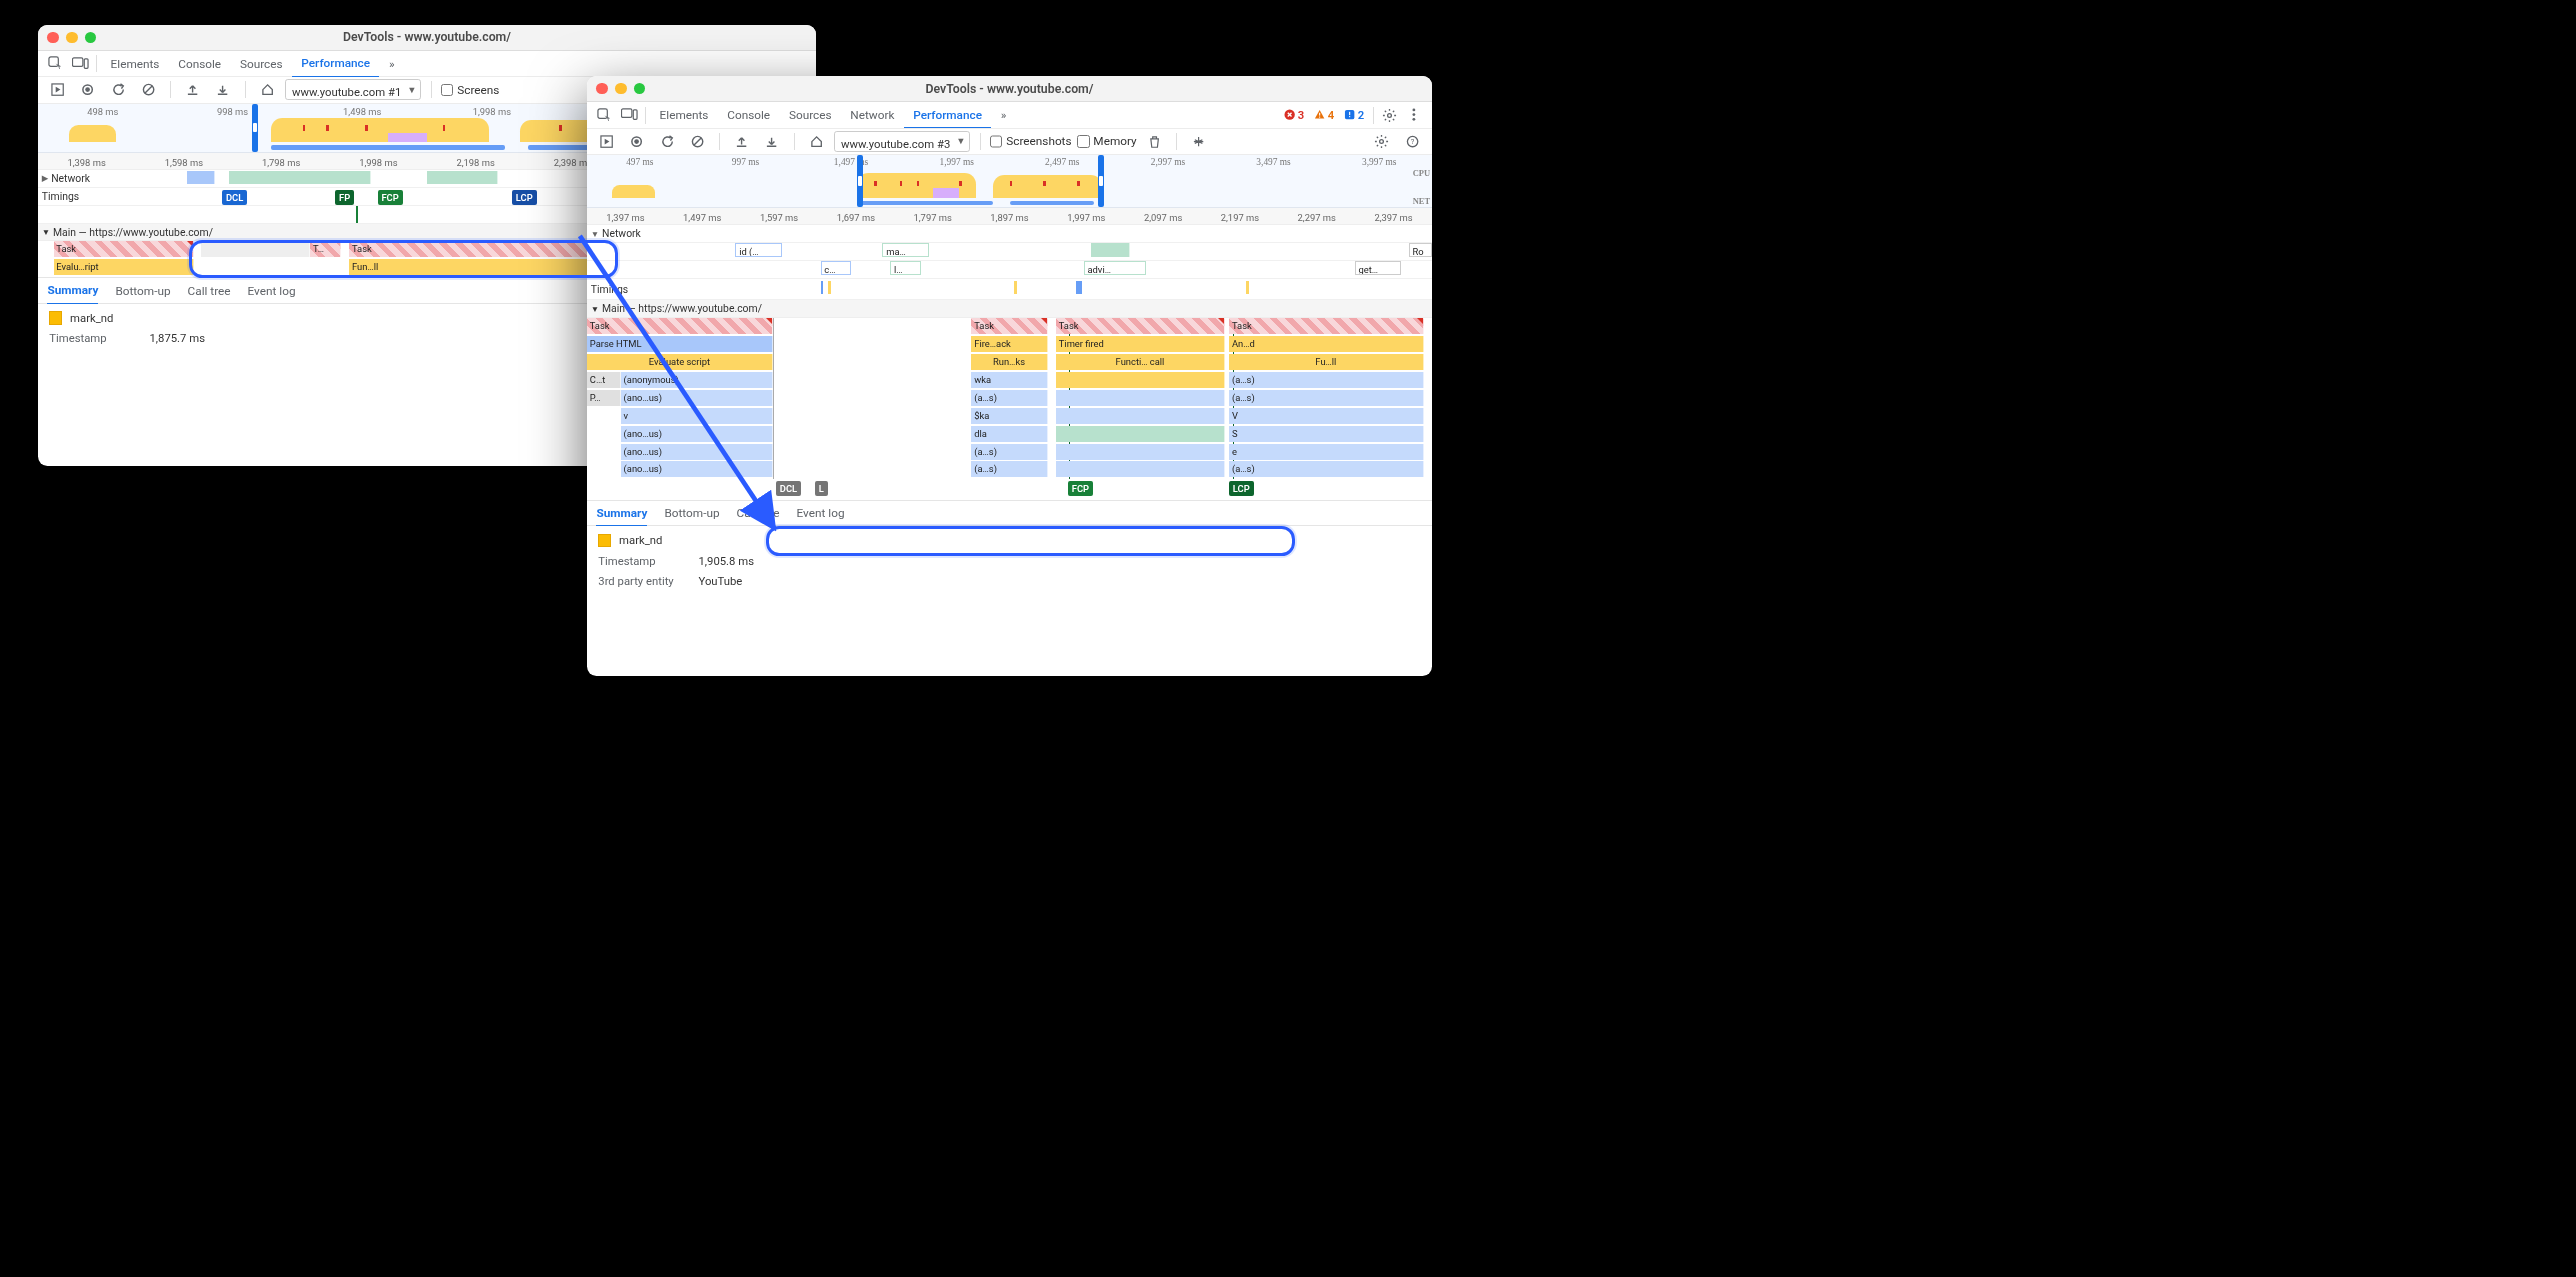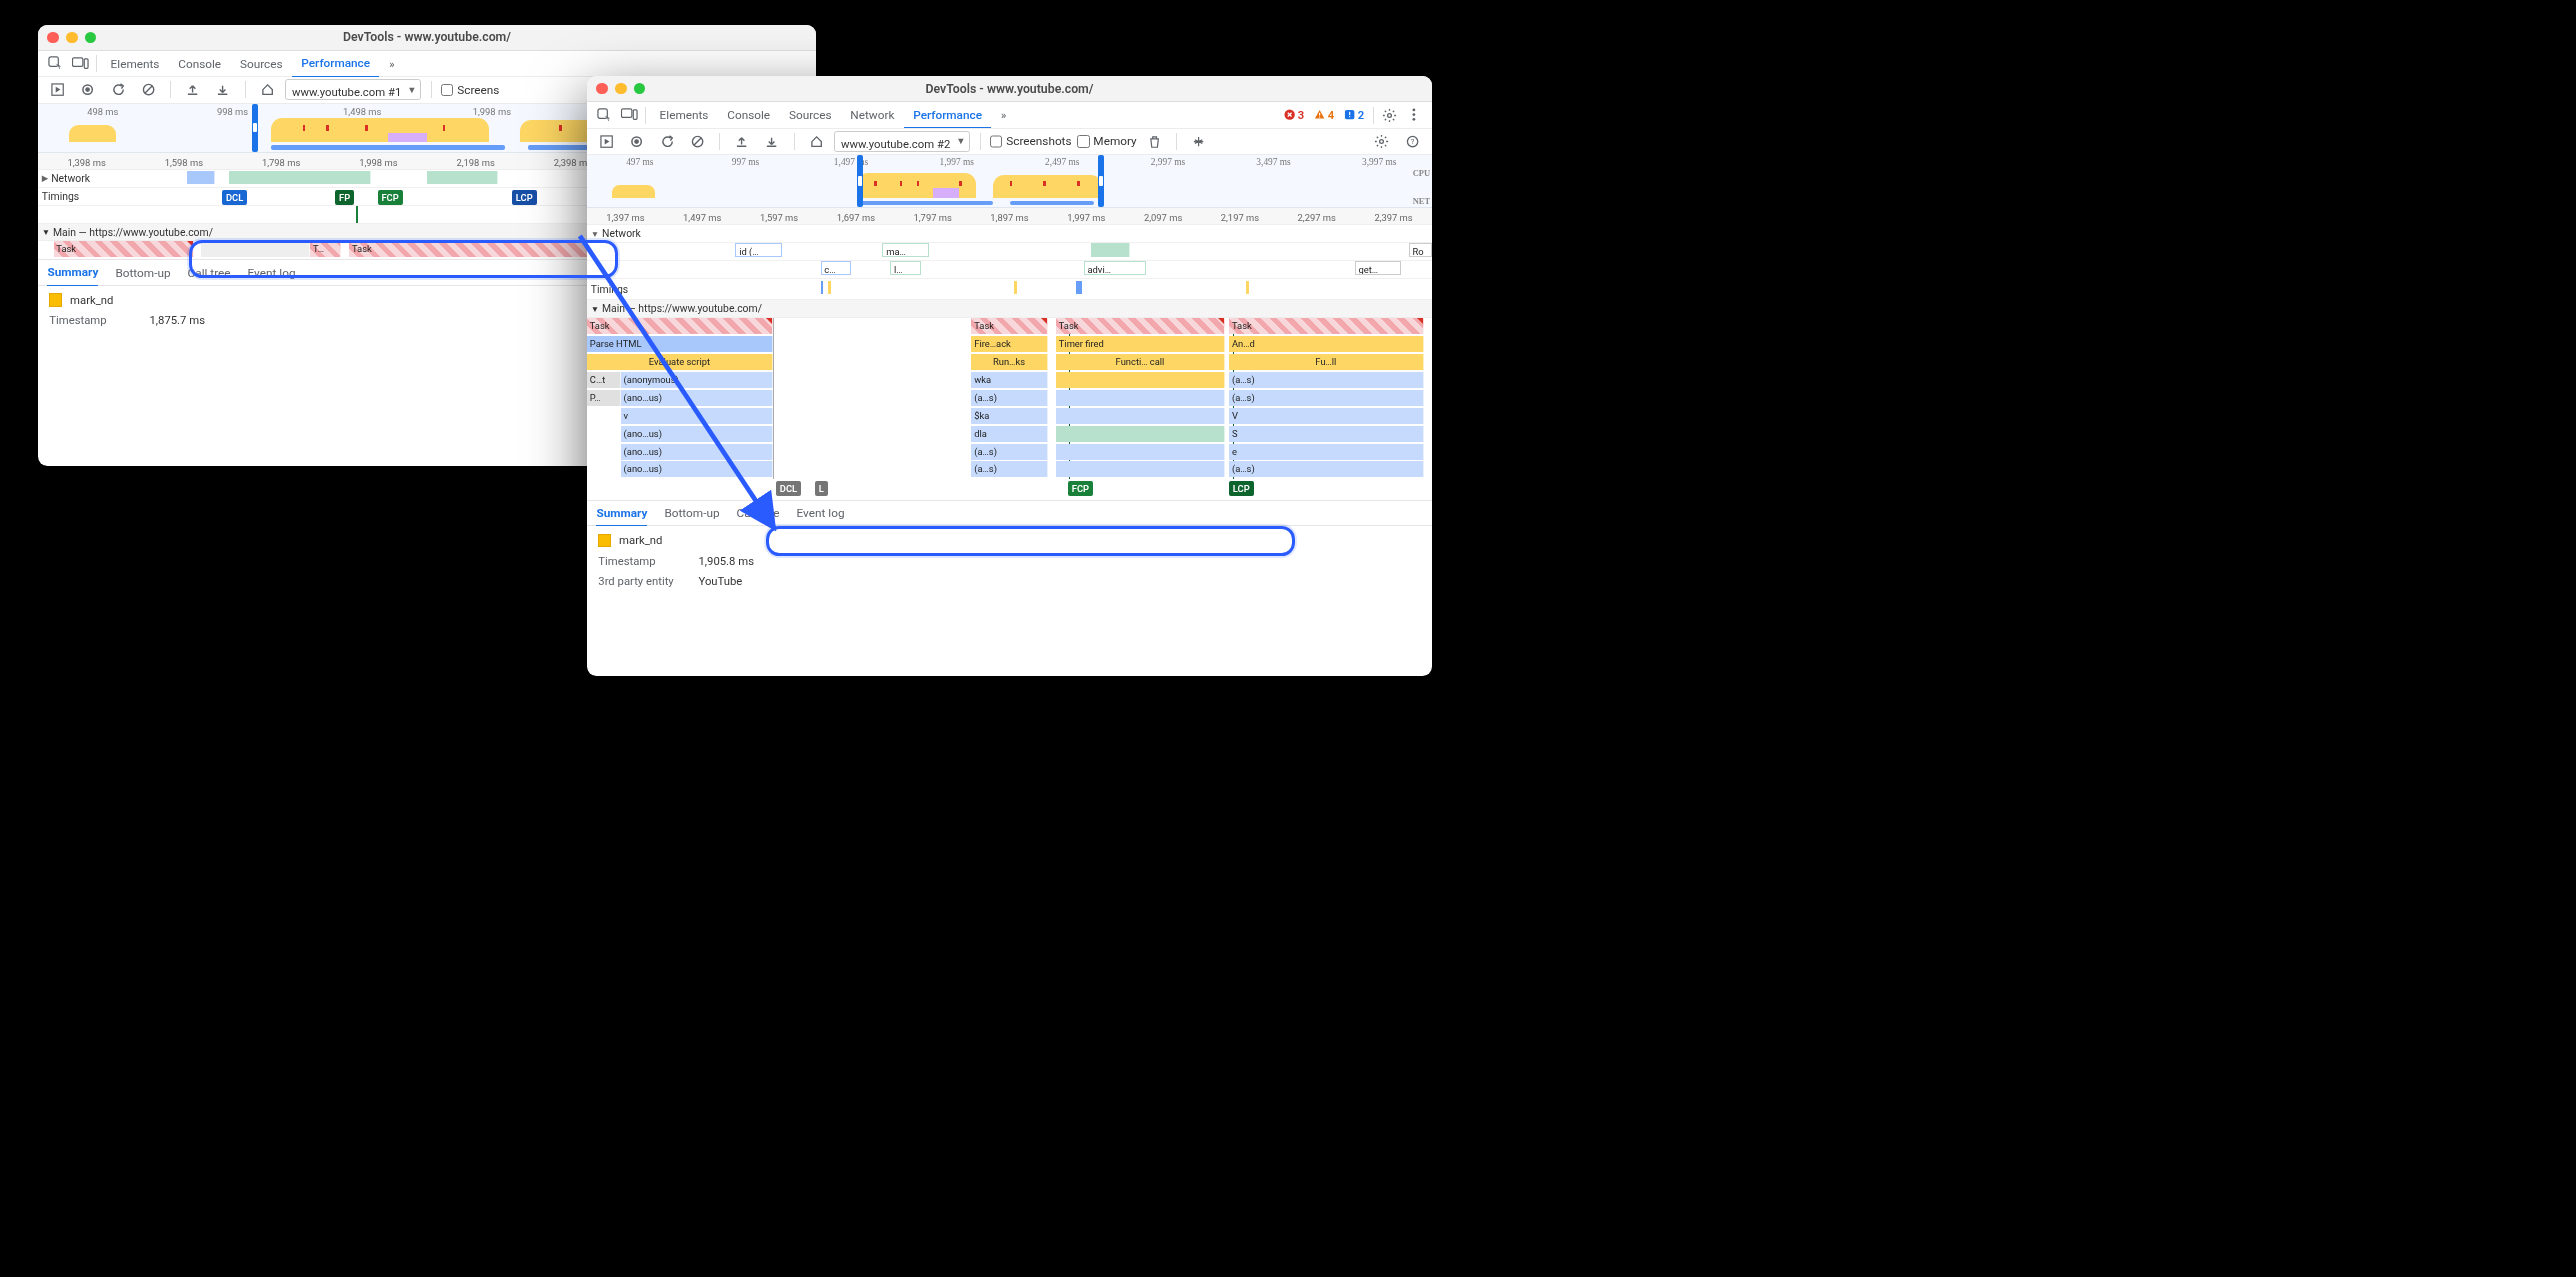--- a/index.html
+++ b/index.html
@@ -306,20 +306,24 @@
   </div>
 
   <div class="flame">
     <div class="row">
       <div class="frame c-grayhatch" style="left:2%;width:18%;"><span class="cornermark"></span><span>Task</span></div>
       <div class="frame c-gray" style="left:21%;width:14%;background:#eee;"></div>
       <div class="frame c-grayhatch" style="left:35%;width:4%;"><span>T…</span></div>
       <div class="frame c-grayhatch" style="left:40%;width:36%;"><span class="cornermark"></span><span>Task</span></div>
       <div class="frame c-gray" style="left:76%;width:22%;background:#eee;"></div>
     </div>
+    <div class="row">
+      <div class="frame c-yellow" style="left:2%;width:18%;"><span>Evalu…ript</span></div>
+      <div class="frame c-yellow" style="left:40%;width:36%;"><span>Fun…ll</span></div>
+    </div>
   </div>
 
   <div class="subtabs">
     <div class="st active">Summary</div>
     <div class="st">Bottom-up</div>
     <div class="st">Call tree</div>
     <div class="st">Event log</div>
   </div>
   <div class="summary">
     <div class="sw-row">
@@ -442,21 +446,21 @@
           <path d="M7 3v7m0 0L4 7m3 3l3-3M2 12h10" fill="none" stroke="#5f6368" stroke-width="1.5"></path>
         </svg>
       </div>
     <div class="sep"></div>
     <div class="iconbtn">
         <svg width="13.2" height="13.2" viewBox="0 0 14 14">
           <path d="M2 7l5-5 5 5v5H2z" fill="none" stroke="#5f6368" stroke-width="1.4"></path>
         </svg>
       </div>
     <div class="profilebox">
-      <span>www.youtube.com #2</span>
+      <span>www.youtube.com #3</span>
       <span class="chev">▼</span>
     </div>
     <div class="sep"></div>
     <label class="checkwrap">
       <input type="checkbox" style="">
       <span>Screenshots</span>
     </label>
     <label class="checkwrap">
       <input type="checkbox" style="">
       <span>Memory</span>

